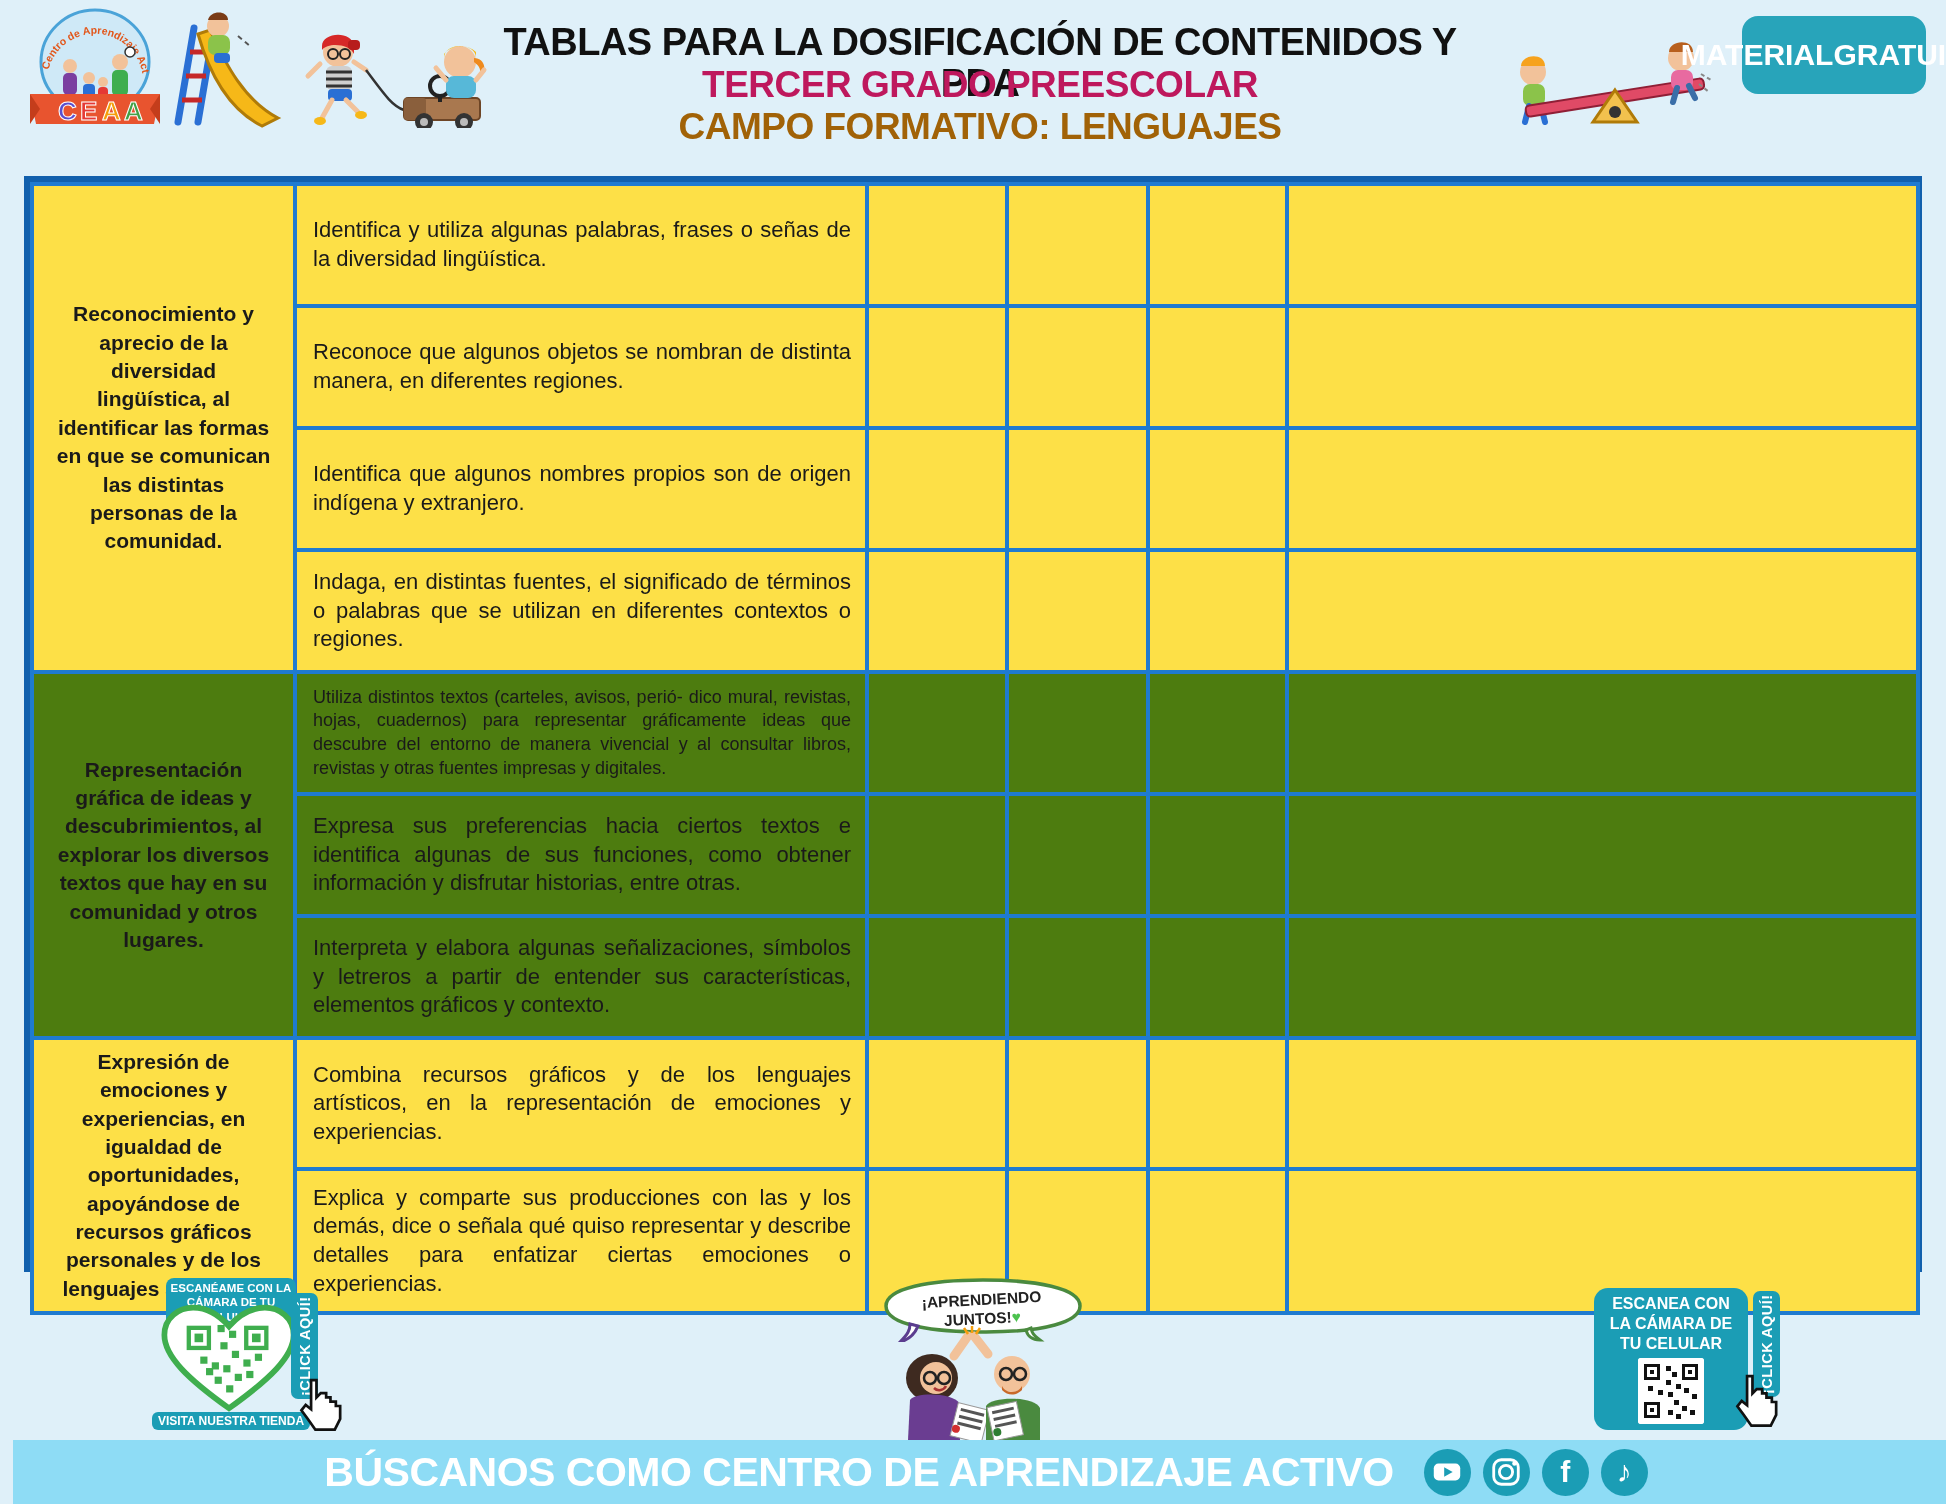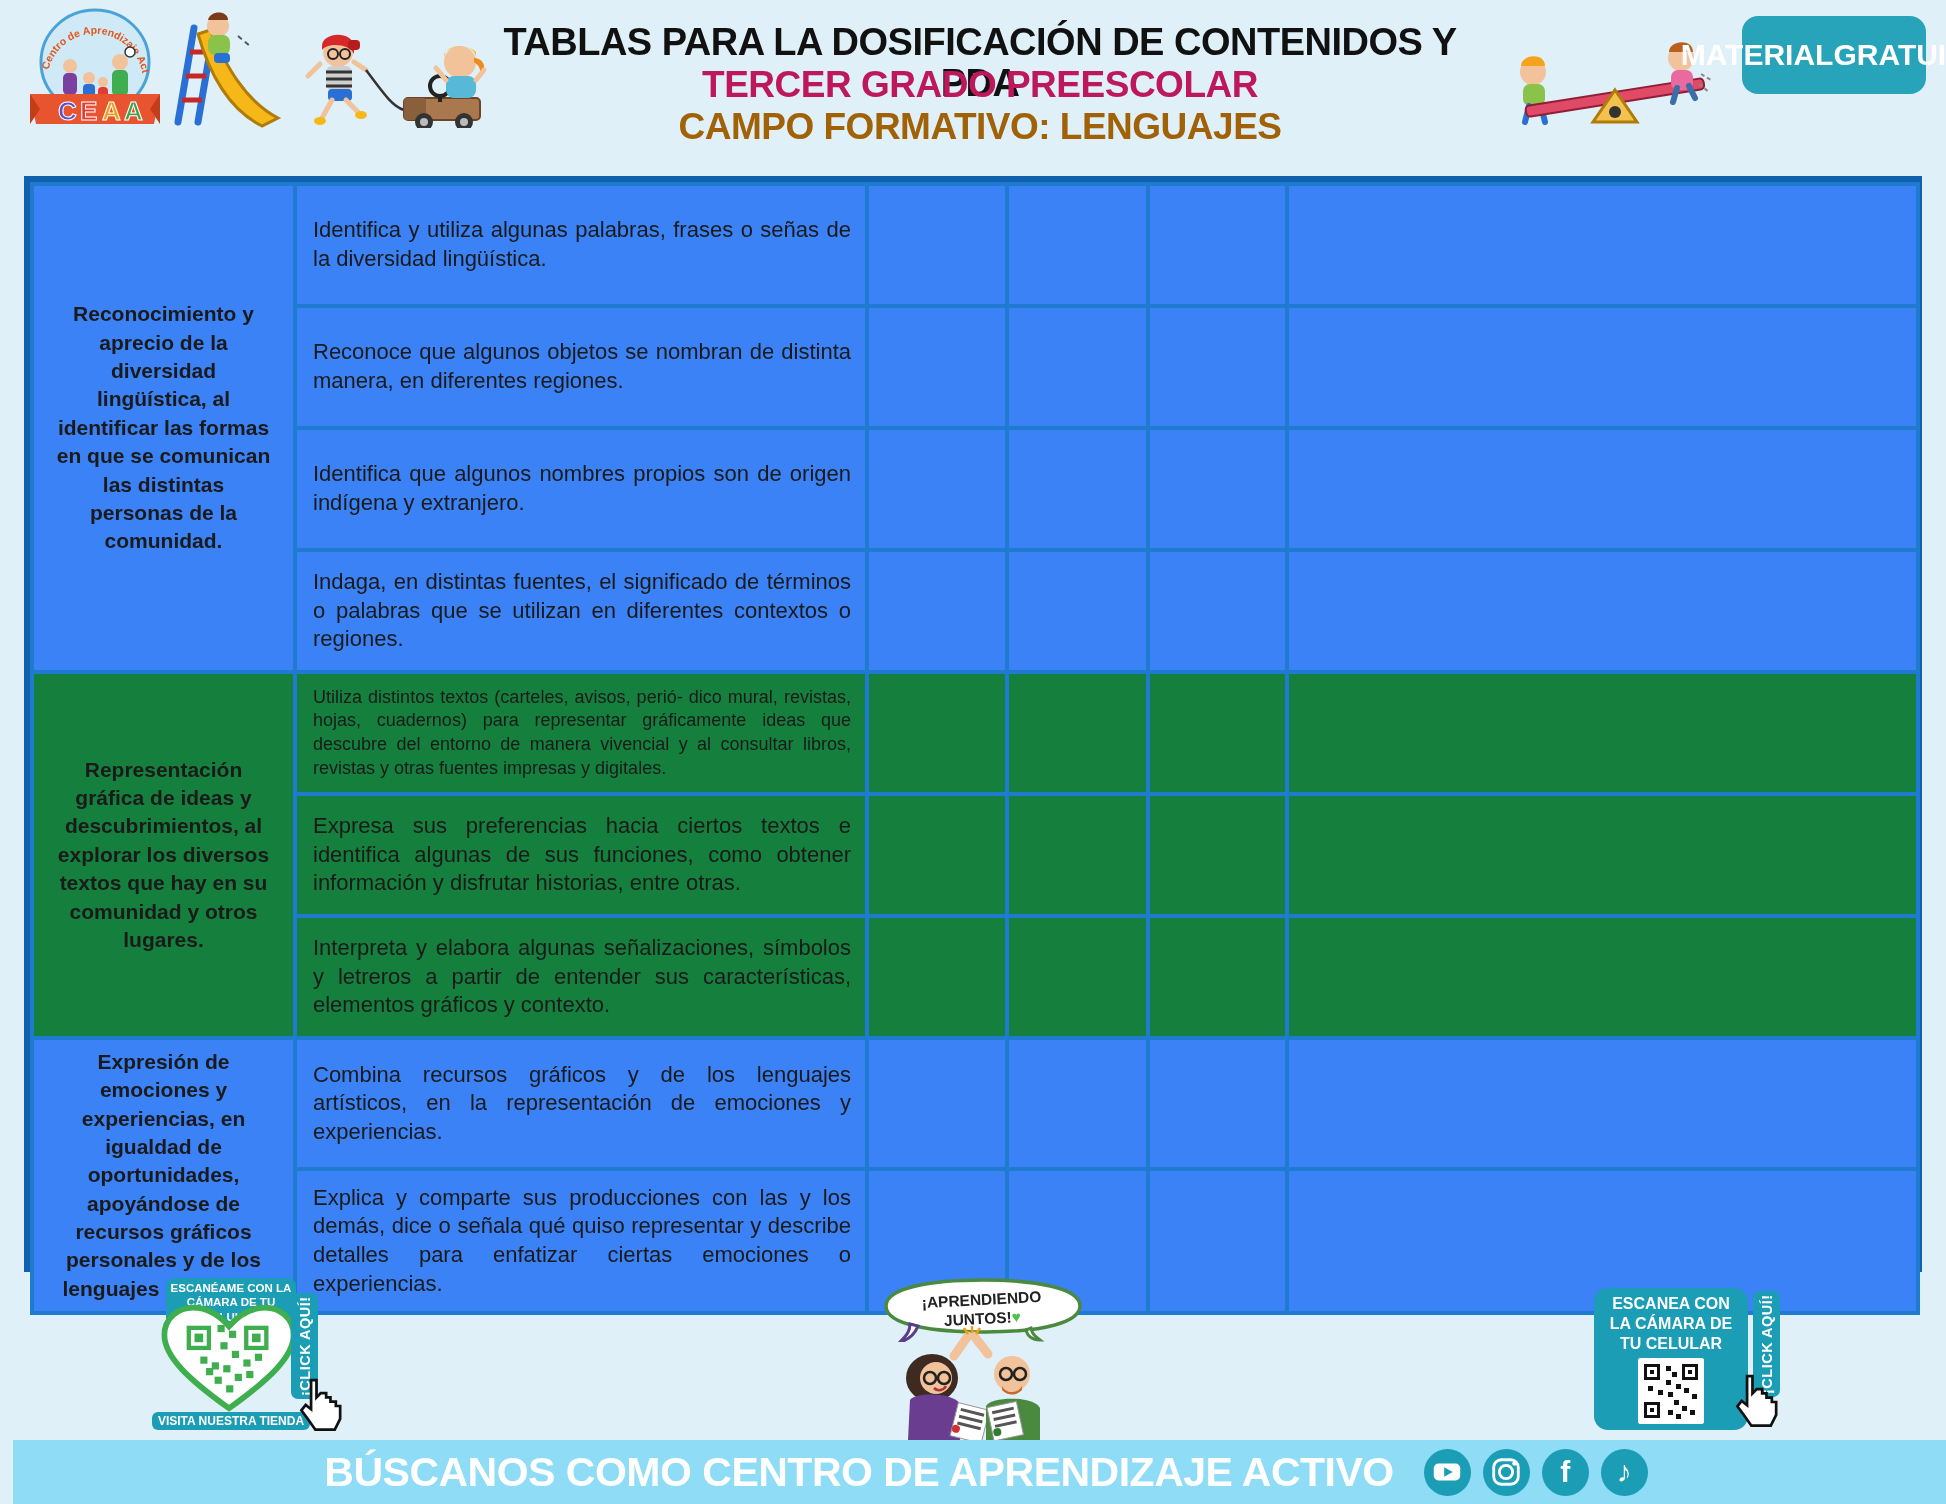--- a/index.html
+++ b/index.html
@@ -20,22 +20,22 @@
     display:flex;flex-direction:row;align-items:center;justify-content:center;text-align:center;}
   .illu{position:absolute;}
   
   .tablewrap{position:absolute;left:24px;top:176px;width:1898px;height:1096px;
     border:6px solid #1160ad;box-sizing:border-box;background:#fff;}
   table.dos{border-collapse:collapse;table-layout:fixed;width:100%;height:100%;}
   table.dos td{border:4px solid #1f7bd0;box-sizing:border-box;vertical-align:middle;}
   td.cat{font-weight:bold;color:#1a1a1a;font-size:21px;line-height:1.35;text-align:center;padding:8px 20px;}
   td.pda{font-size:22px;line-height:1.3;color:#1a1a1a;text-align:justify;padding:8px 14px 8px 16px;}
   td.pda.small{font-size:18px;line-height:1.32;}
-  .g-peach{background:#3b82f6;}
-  .g-white{background:#15803d;}
+  .g-peach{background:#fde047;}
+  .g-white{background:#4d7c0f;}
   
   .teal-badge{background:#1b9db5;color:#fff;font-weight:bold;text-align:center;border-radius:8px;}
   .lqr-top{position:absolute;left:166px;top:1278px;width:122px;font-size:11.5px;line-height:1.25;padding:3px 4px;}
   .lqr-bottom{position:absolute;left:152px;top:1412px;width:158px;font-size:12px;padding:2px 0;border-radius:6px;}
   .ribbon{position:absolute;width:27px;height:106px;background:#1b9db5;border-radius:7px;
     color:#fff;font-weight:bold;font-size:14.5px;display:flex;align-items:center;justify-content:center;
     writing-mode:vertical-rl;transform:rotate(180deg);letter-spacing:0.5px;}
   .ribbon-left{left:291px;top:1293px;}
   .ribbon-right{left:1753px;top:1291px;}
   .bubble-text{position:absolute;left:892px;top:1290px;width:180px;text-align:center;

